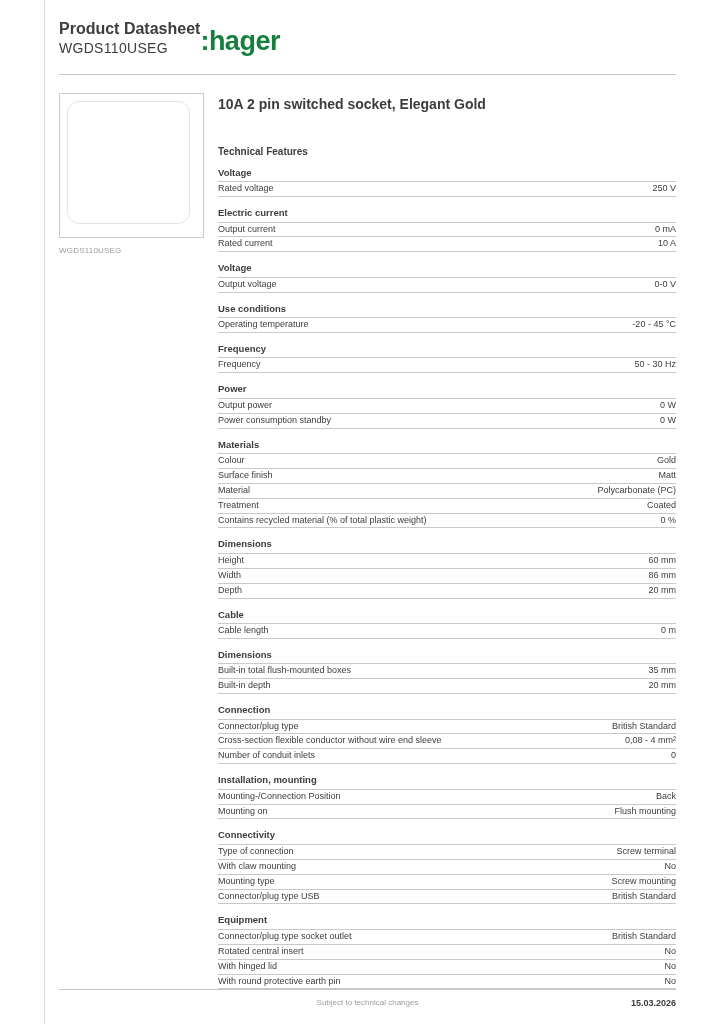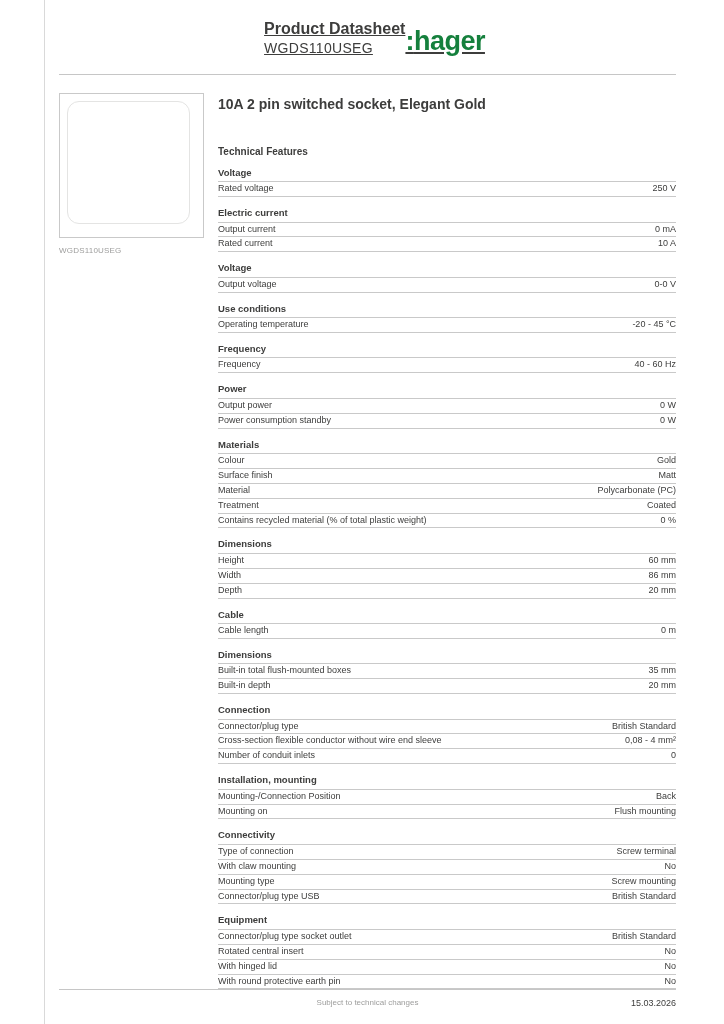--- a/index.html
+++ b/index.html
@@ -13,24 +13,23 @@
     overflow: hidden;
   }
   .left-rule {
     position: absolute;
     left: 44px; top: 0; bottom: 0;
     width: 1px;
     background: #d9d9d9;
   }
   header {
     display: flex;
-    justify-content: center;
+    justify-content: flex-start;
     align-items: flex-start;
     padding: 20px 34px 0 59px;
-    text-decoration: underline;
   }
   .page-title {
     margin: 0;
     font-size: 16px;
     font-weight: bold;
     color: #3d3d3c;
     line-height: 1.15;
   }
   .product-code {
     margin-top: 2px;
@@ -114,21 +113,21 @@
   .footer-row { position: relative; margin-top: 8px; height: 12px; }
   .footer-note {
     position: absolute; left: 0; right: 0;
     text-align: center;
     font-size: 8px;
     color: #9d9d9c;
   }
   .footer-date {
     position: absolute; right: 0; top: 0;
     font-size: 9px;
-    font-weight: normal;
+    font-weight: bold;
     color: #3d3d3c;
   }
 </style>
 </head>
 <body>
 
 <div class="page">
   <div class="left-rule"></div>
 
   <header>
@@ -182,21 +181,21 @@
             <div class="section-title">Use conditions</div>
             <div class="spec-row">
               <span class="row-label">Operating temperature</span>
               <span class="row-value">-20 - 45 °C</span>
             </div>
           </section>
           <section class="spec-section">
             <div class="section-title">Frequency</div>
             <div class="spec-row">
               <span class="row-label">Frequency</span>
-              <span class="row-value">40 - 60 Hz</span>
+              <span class="row-value">50 - 30 Hz</span>
             </div>
           </section>
           <section class="spec-section">
             <div class="section-title">Power</div>
             <div class="spec-row">
               <span class="row-label">Output power</span>
               <span class="row-value">0 W</span>
             </div>
             <div class="spec-row">
               <span class="row-label">Power consumption standby</span>

